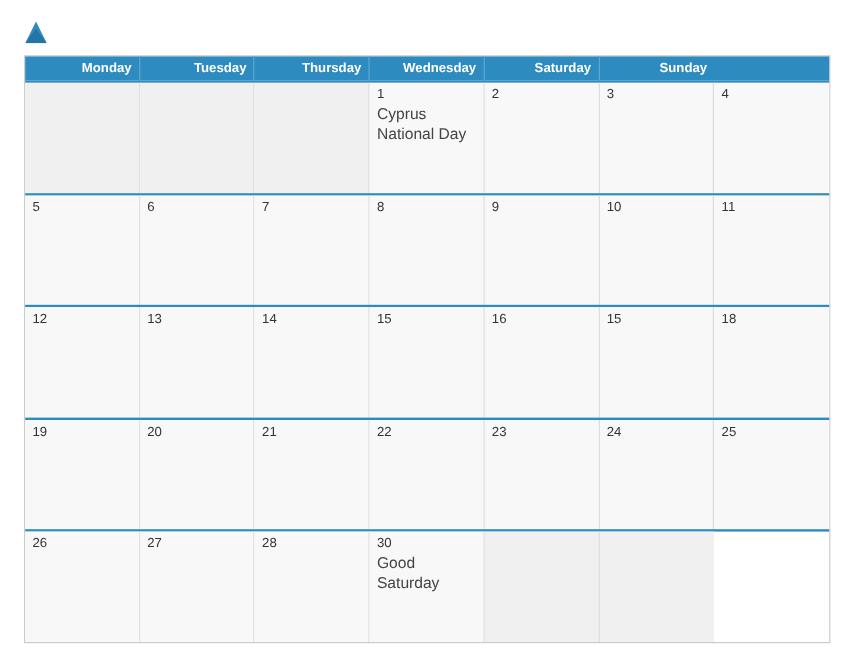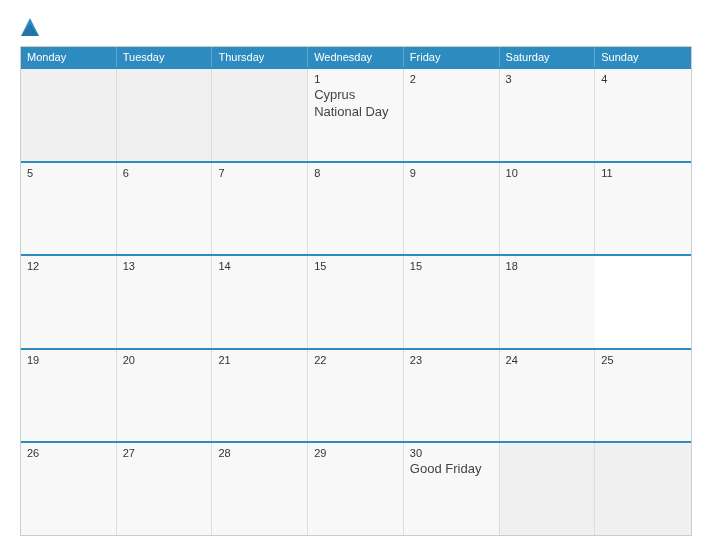--- a/index.html
+++ b/index.html
@@ -68,22 +68,22 @@
       border: 1px solid #ccc;
     }
     .cal-header-row {
       display: grid;
       grid-template-columns: repeat(7, 1fr);
       background: #2e8bc0;
     }
     .cal-header-cell {
       color: #fff;
       font-size: 11px;
-      font-weight: normal;
-      text-align: left;
+      font-weight: bold;
+      text-align: right;
       padding: 4px 6px;
       border-right: 1px solid #5ba8d0;
     }
     .cal-header-cell:last-child {
       border-right: none;
     }
     .cal-body {
       flex: 1;
       display: flex;
       flex-direction: column;
@@ -143,21 +143,20 @@
     <div class="country"></div>
   </div>
 
   <div class="calendar">
     <div class="cal-header-row">
 
     <div class="cal-header-cell">Monday</div>
         <div class="cal-header-cell">Tuesday</div>
         <div class="cal-header-cell">Thursday</div>
         <div class="cal-header-cell">Wednesday</div>
-        <div class="cal-header-cell">Friday</div>
         <div class="cal-header-cell">Saturday</div>
         <div class="cal-header-cell">Sunday</div>
       </div>
     <div class="cal-body">
 
     <div class="cal-week">
           <div class="cal-cell empty"></div>
           <div class="cal-cell empty"></div>
           <div class="cal-cell empty"></div>
           <div class="cal-cell">
@@ -204,20 +203,23 @@
           <div class="cal-cell">
             <span class="day-num">13</span>
           </div>
           <div class="cal-cell">
             <span class="day-num">14</span>
           </div>
           <div class="cal-cell">
             <span class="day-num">15</span>
           </div>
           <div class="cal-cell">
+            <span class="day-num">16</span>
+          </div>
+          <div class="cal-cell">
             <span class="day-num">15</span>
           </div>
           <div class="cal-cell">
             <span class="day-num">18</span>
           </div>
         </div>
         <div class="cal-week">
           <div class="cal-cell">
             <span class="day-num">19</span>
           </div>
@@ -244,24 +246,21 @@
           <div class="cal-cell">
             <span class="day-num">26</span>
           </div>
           <div class="cal-cell">
             <span class="day-num">27</span>
           </div>
           <div class="cal-cell">
             <span class="day-num">28</span>
           </div>
           <div class="cal-cell">
-            <span class="day-num">29</span>
-          </div>
-          <div class="cal-cell">
             <span class="day-num">30</span>
-            <span class="day-event">Good Friday</span>
+            <span class="day-event">Good Saturday</span>
           </div>
           <div class="cal-cell empty"></div>
           <div class="cal-cell empty"></div>
         </div>
       </div>
   </div>
 </div>
 
 </body></html>

